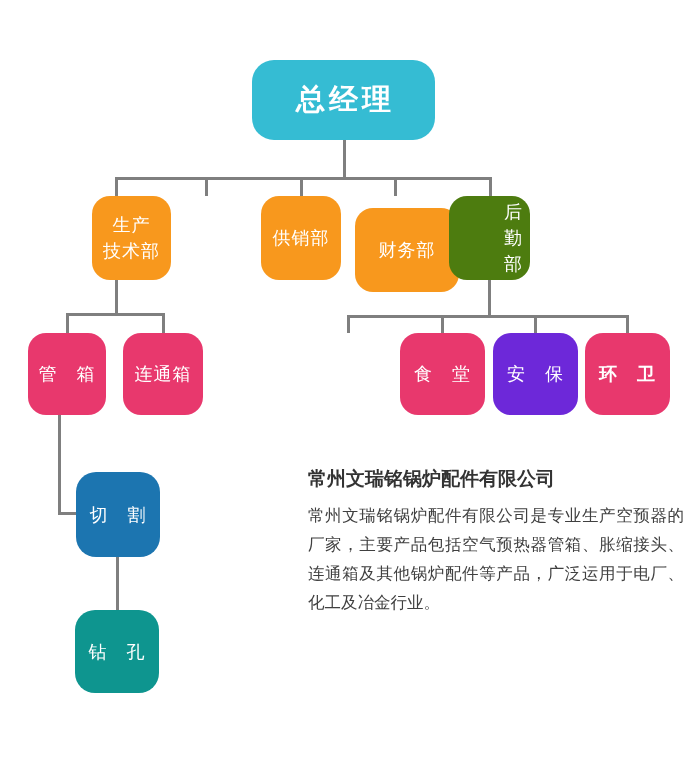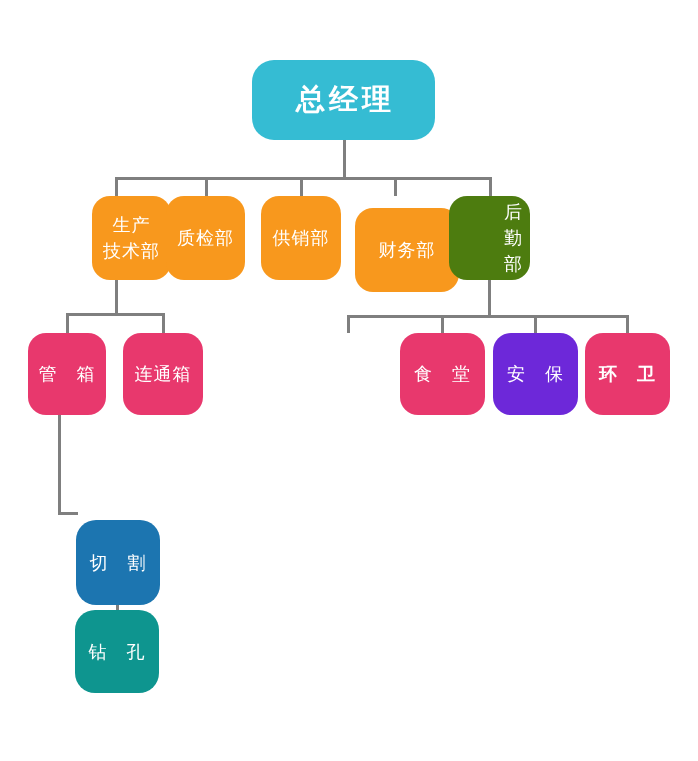--- a/index.html
+++ b/index.html
@@ -62,23 +62,20 @@
   <div class="line" style="left: 116px; top: 557px; width: 3px; height: 53px; background-color: rgb(127, 127, 127);"></div>
 
   <div class="node node-root" style="left: 252px; top: 60px; width: 183px; height: 80px; background-color: rgb(53, 188, 211);">
     <span>总经理</span>
   </div>
 
   <div class="node node-l2" style="left: 76px; top: 196px; width: 79px; height: 84px; background-color: rgb(248, 152, 29); margin-left: 16px;">
     <span>生产</span>
     <span>技术部</span>
   </div>
-  <div class="node node-l2" style="left: 166px; top: 196px; width: 79px; height: 84px; background-color: rgb(248, 152, 29);">
-    <span>质检部</span>
-  </div>
   <div class="node node-l2" style="left: 261px; top: 196px; width: 80px; height: 84px; background-color: rgb(248, 152, 29);">
     <span>供销部</span>
   </div>
   <div class="node node-l2" style="left: 355px; top: 208px; width: 104px; height: 84px; background-color: rgb(248, 152, 29);">
     <span>财务部</span>
   </div>
   <div class="node node-l2" style="left: 449px; top: 196px; width: 81px; height: 84px; background-color: #4d7c0f; padding-left: 48px;">
     <span>后勤部</span>
   </div>
 
@@ -92,21 +89,25 @@
   <div class="node node-l3" style="left: 400px; top: 333px; width: 85px; height: 82px; background-color: rgb(232, 56, 109);">
     <span>食　堂</span>
   </div>
   <div class="node node-l3" style="left: 493px; top: 333px; width: 85px; height: 82px; background-color: #6d28d9;">
     <span>安　保</span>
   </div>
   <div class="node node-l3" style="left: 585px; top: 333px; width: 85px; height: 82px; background-color: rgb(232, 56, 109); font-weight: bold;">
     <span>环　卫</span>
   </div>
 
-  <div class="node node-l3" style="left: 76px; top: 472px; width: 84px; height: 85px; border-radius: 20px; background-color: rgb(28, 117, 176); margin-top: 48px;">
+  <div class="node node-l3" style="left: 76px; top: 472px; width: 84px; height: 85px; border-radius: 20px; background-color: rgb(28, 117, 176);">
     <span>切　割</span>
   </div>
   <div class="node node-l3" style="left: 75px; top: 610px; width: 84px; height: 83px; border-radius: 20px; background-color: rgb(14, 149, 143);">
     <span>钻　孔</span>
   </div>
 
+  <div class="company" style="top:466px;">
+    <p class="company-title">常州文瑞铭锅炉配件有限公司</p>
+    <p class="company-desc">常州文瑞铭锅炉配件有限公司是专业生产空预器的厂家，主要产品包括空气预热器管箱、胀缩接头、连通箱及其他锅炉配件等产品，广泛运用于电厂、化工及冶金行业。</p>
+  </div>
 
 </div>
 
 </body></html>

